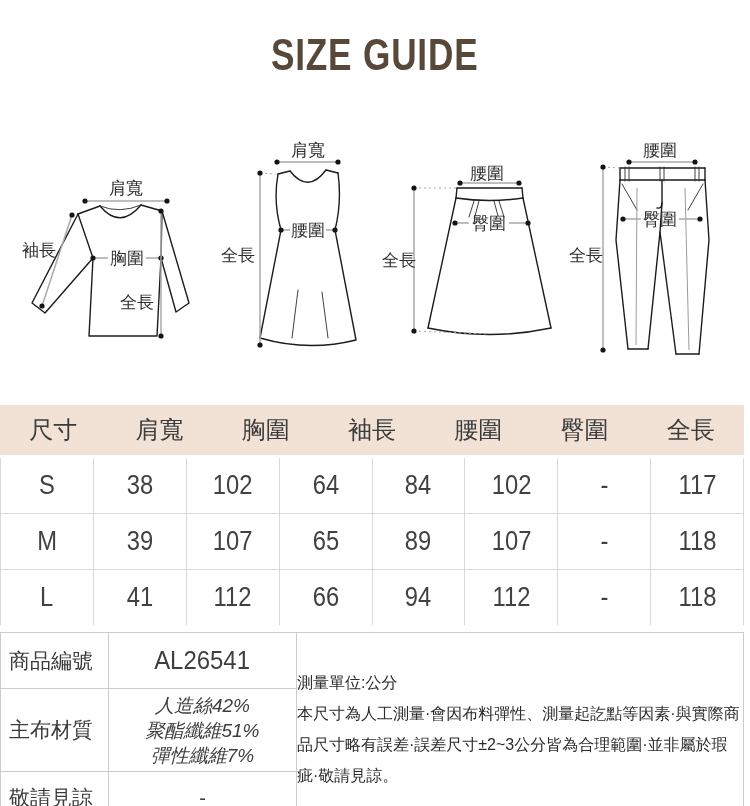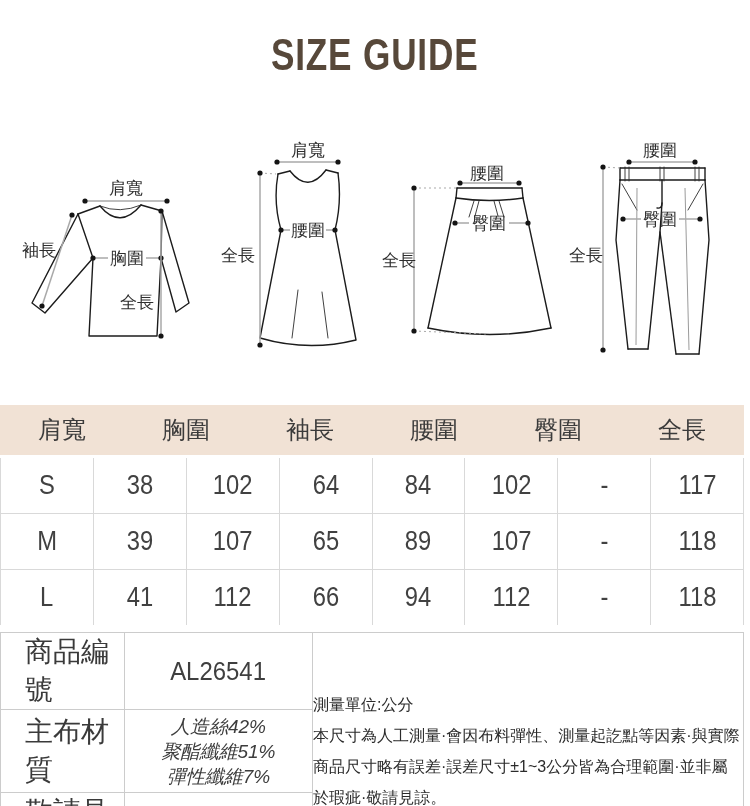--- a/index.html
+++ b/index.html
@@ -36,21 +36,21 @@
   .size-body td {
     border:1px solid #d9d9d9; height:55px; text-align:center; vertical-align:middle;
     font-size:27px; color:#414141; padding:0;
   }
   .size-body tr:first-child td { border-top:none; }
   .size-body tr:last-child td  { border-bottom:none; }
   .size-body td .cv { display:inline-block; transform:scaleX(0.88); }
   
   .info-table { position:absolute; left:0px; top:612px; width:744px; border-collapse:collapse; table-layout:fixed; }
   .info-table td { border:1px solid #cccccc; padding:0; vertical-align:middle; }
-  .info-table .lab { width:99px; font-size:28px; color:#3a3a3a; padding-left:24px; }
+  .info-table .lab { width:99px; font-size:21px; color:#3a3a3a; padding-left:8px; }
   .info-table .val { width:187px; text-align:center; }
   .code-val { font-size:26px; color:#3f3f3f; display:inline-block; transform:scaleX(0.92); }
   .fab-line { font-size:19px; line-height:25px; color:#3d3d3d; text-align:center;font-style:italic; }
   .dash-val { font-size:20px; color:#3d3d3d; }
   .notes-cell { padding:10px 16px 10px 10px; }
   .notes { font-size:16px; line-height:31px; color:#2b2b2b; }
 </style>
 </head>
 <body>
 
@@ -172,20 +172,21 @@
     <text class="dlabel" x="95" y="85" text-anchor="middle">臀圍</text>
     <line class="dotted" x1="38" y1="27" x2="55" y2="28"></line>
     <line class="measure" x1="38" y1="27" x2="38" y2="210"></line>
     <circle class="dot" cx="38" cy="27" r="2.6"></circle>
       <circle class="dot" cx="38" cy="210" r="2.6"></circle>
     <text class="dlabel" x="21" y="121" text-anchor="middle">全長</text>
   </svg>
 
   <div class="size-section">
     <div class="size-header">
+      <div class="hcell">尺寸</div>
       <div class="hcell">肩寬</div>
       <div class="hcell">胸圍</div>
       <div class="hcell">袖長</div>
       <div class="hcell">腰圍</div>
       <div class="hcell">臀圍</div>
       <div class="hcell">全長</div>
     </div>
     <table class="size-body">
       <tbody>
           <tr>
@@ -225,21 +226,21 @@
   <table class="info-table">
     <tbody>
         <tr>
       <td class="lab" style="height:55px;">商品編號</td>
       <td class="val">
         <span class="code-val">AL26541</span>
       </td>
       <td class="notes-cell" rowspan="3">
         <div class="notes">
           <div>測量單位:公分</div>
-          <div>本尺寸為人工測量·會因布料彈性、測量起訖點等因素·與實際商品尺寸略有誤差·誤差尺寸±1~3公分皆為合理範圍·並非屬於瑕疵·敬請見諒。</div>
+          <div>本尺寸為人工測量·會因布料彈性、測量起訖點等因素·與實際商品尺寸略有誤差·誤差尺寸±2~3公分皆為合理範圍·並非屬於瑕疵·敬請見諒。</div>
         </div>
       </td>
     </tr>
     <tr>
       <td class="lab" style="height:82px;">主布材質</td>
       <td class="val">
         <div class="fab-line">人造絲42%</div>
         <div class="fab-line">聚酯纖維51%</div>
         <div class="fab-line">彈性纖維7%</div>
       </td>

